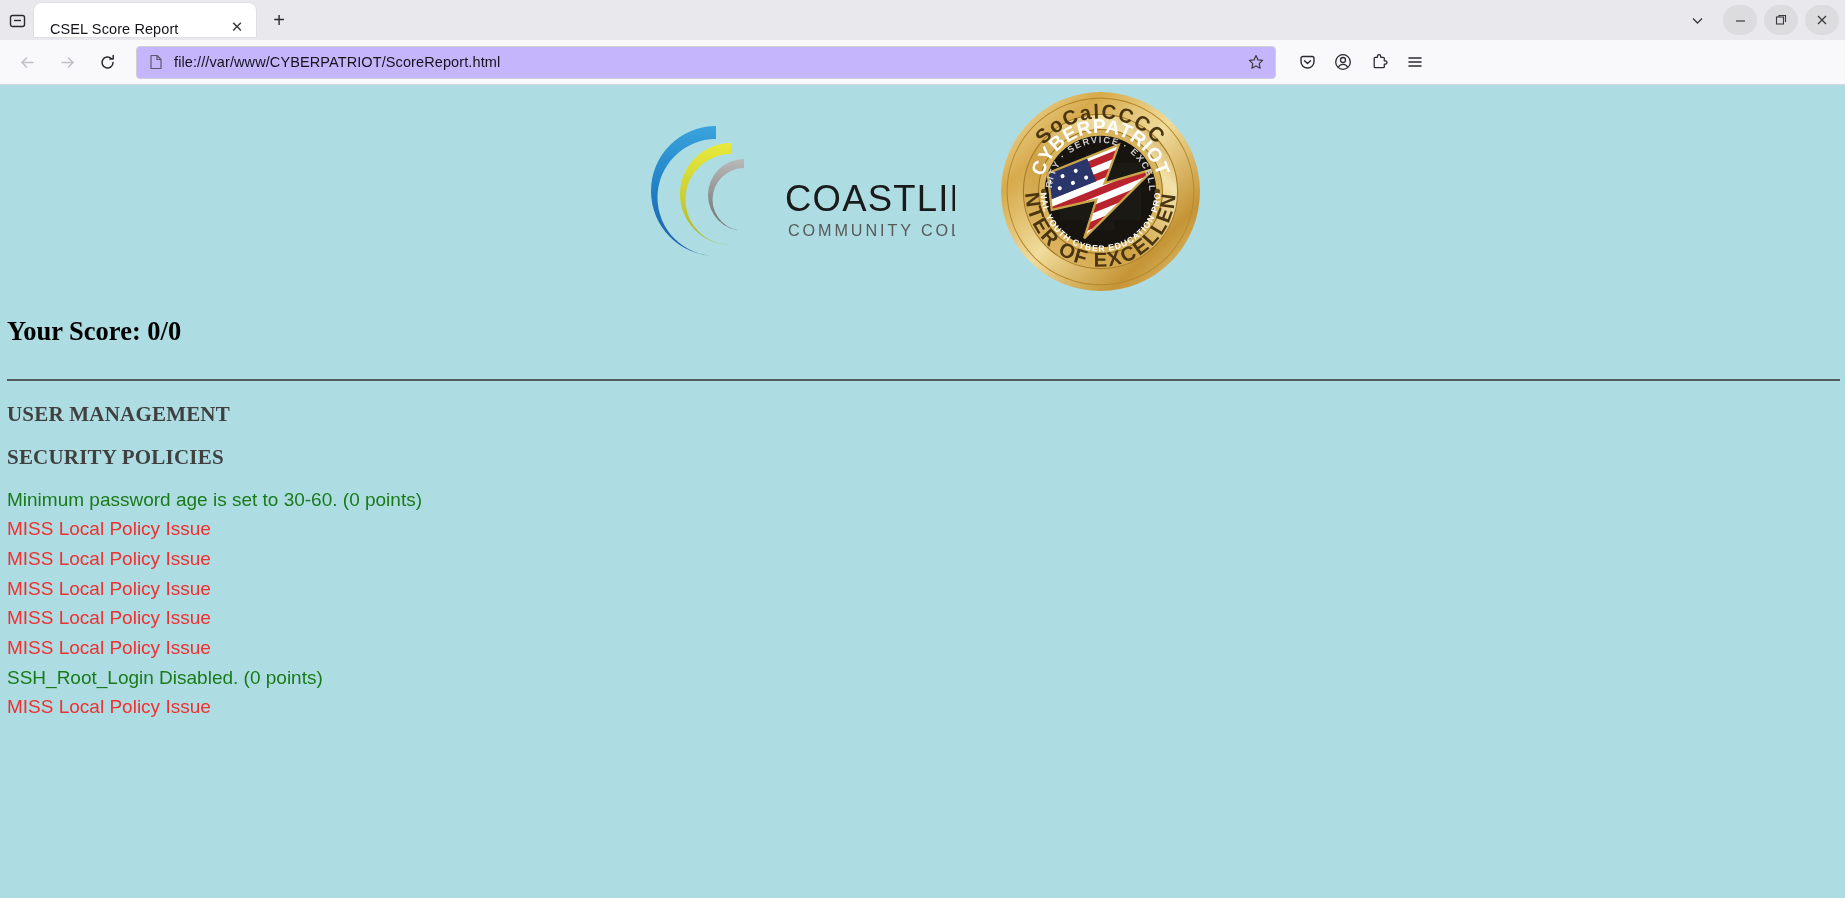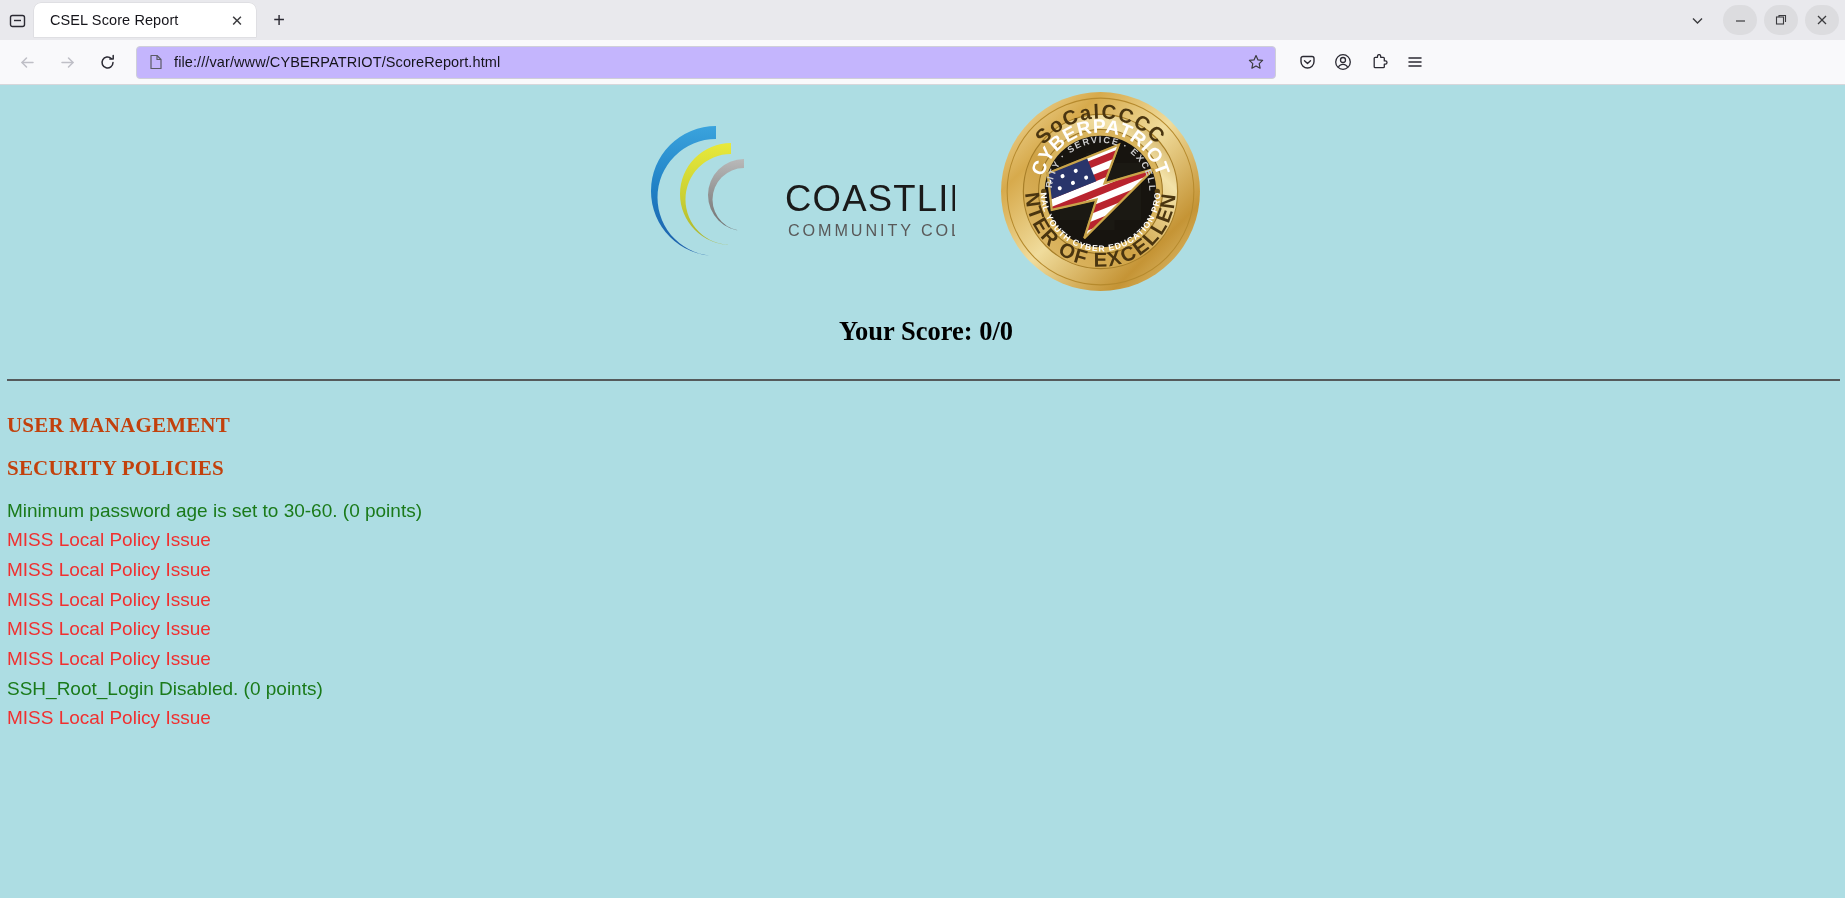--- a/index.html
+++ b/index.html
@@ -31,21 +31,21 @@
   .all-tabs-icon svg { display: block; }
 
   .tab {
     height: 34px;
     min-width: 222px;
     max-width: 222px;
     margin-bottom: 3px;
     background: #ffffff;
     border-radius: 7px 7px 0 0;
     display: flex;
-    align-items: center;
+    align-items: flex-end;
     padding: 0 8px 0 16px;
     box-shadow: 0 0 0 0.5px rgba(0,0,0,.08);
   }
   .tab-title {
     flex: 1;
     font-size: 14.5px;
     color: #15141a;
     white-space: nowrap;
     overflow: hidden;
     text-overflow: ellipsis;
@@ -167,21 +167,21 @@
     font-size: 32px;
     font-weight: bold;
     color: #000000;
     white-space: nowrap;
     letter-spacing: .2px;
     margin: 0 0 0 14px;
   }
 
   .medal { width: 203px; height: 203px; display:block; margin-left: 26px; }
 
-  .score-block { padding: 0 0 0 7px; text-align: center; }
+  .score-block { padding: 0 0 0 7px; }
   .score-line {
     font-family: "Liberation Serif", "DejaVu Serif", serif;
     font-weight: bold;
     font-size: 26.5px;
     color: #000000;
     margin: 0;
     line-height: 1;
   }
   .score-line.first { padding-top: 20px; }
   .score-line.second { padding-top: 25px; }
@@ -190,23 +190,23 @@
     border: 0;
     border-top: 2px solid #555a5c;
     margin: 34px 5px 0 7px;
     height: 0;
   }
 
   .section-heading {
     font-family: "Liberation Serif", "DejaVu Serif", serif;
     font-weight: bold;
     font-size: 21px;
-    color: #c2410c;
+    color: #404040;
     margin: 0;
-    padding: 34px 0 0 7px;
+    padding: 23px 0 0 7px;
     line-height: 1;
     letter-spacing: .2px;
   }
   .section-heading.second { padding-top: 22px; }
 
   .results { padding: 0 0 0 7px; margin-top: 17px; }
   .result-line {
     font-family: Liberation Sans, sans-serif;
     font-size: 19px;
     line-height: 29.7px;

